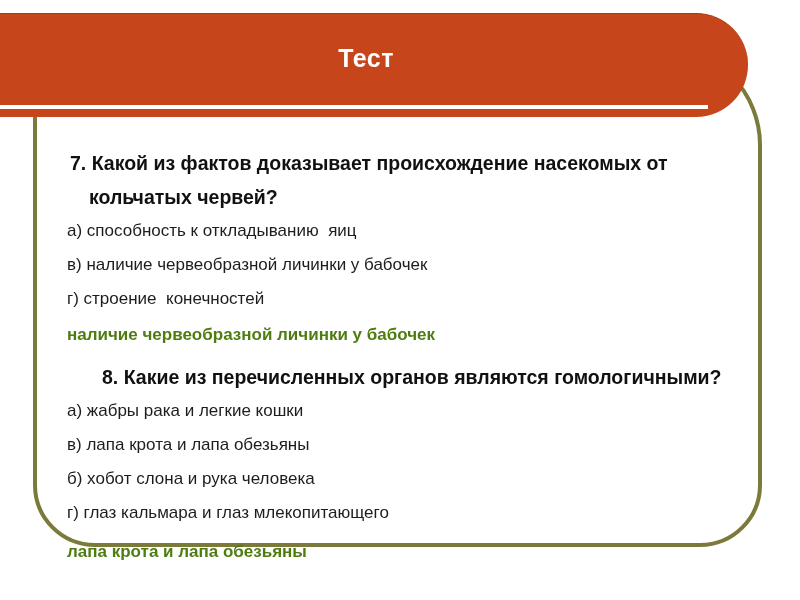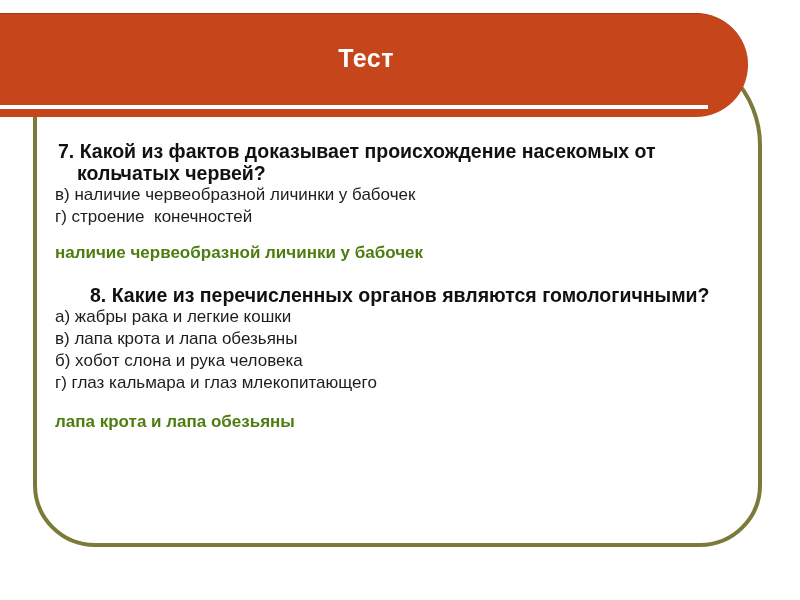--- a/index.html
+++ b/index.html
@@ -57,21 +57,21 @@
   
   .content {
     position: absolute;
     left: 55px; top: 140px;
     width: 710px;
     z-index: 3;
     color: #1d1d1d;
     font-size: 17px;
     line-height: 22px;
   }
-  .content p { margin: 0; white-space: pre; }
+  .content p { margin: 12px; white-space: pre; }
   .qline {
     font-weight: 700;
     font-size: 19.5px;
     color: #111111;
   }
   .q7-l1 { padding-left: 3px; }
   .q7-l2 { padding-left: 22px; }
   .q8 {
     margin-top: 20px !important;
     padding-left: 35px;
@@ -93,20 +93,21 @@
   <div class="banner">
     <div class="banner-title">Тест</div>
     <div class="banner-line"></div>
   </div>
 
   <div class="content">
 
     <p class="qline q7-l1">7. Какой из фактов доказывает происхождение насекомых от</p>
     <p class="qline q7-l2">кольчатых червей?</p>
 
+    <p class="opt">а) способность к откладыванию  яиц</p>
     <p class="opt">в) наличие червеобразной личинки у бабочек</p>
     <p class="opt">г) строение  конечностей</p>
 
     <p class="answer answer-7">наличие червеобразной личинки у бабочек</p>
 
     <p class="qline q8">8. Какие из перечисленных органов являются гомологичными?</p>
 
     <p class="opt">а) жабры рака и легкие кошки</p>
     <p class="opt">в) лапа крота и лапа обезьяны</p>
     <p class="opt">б) хобот слона и рука человека</p>

